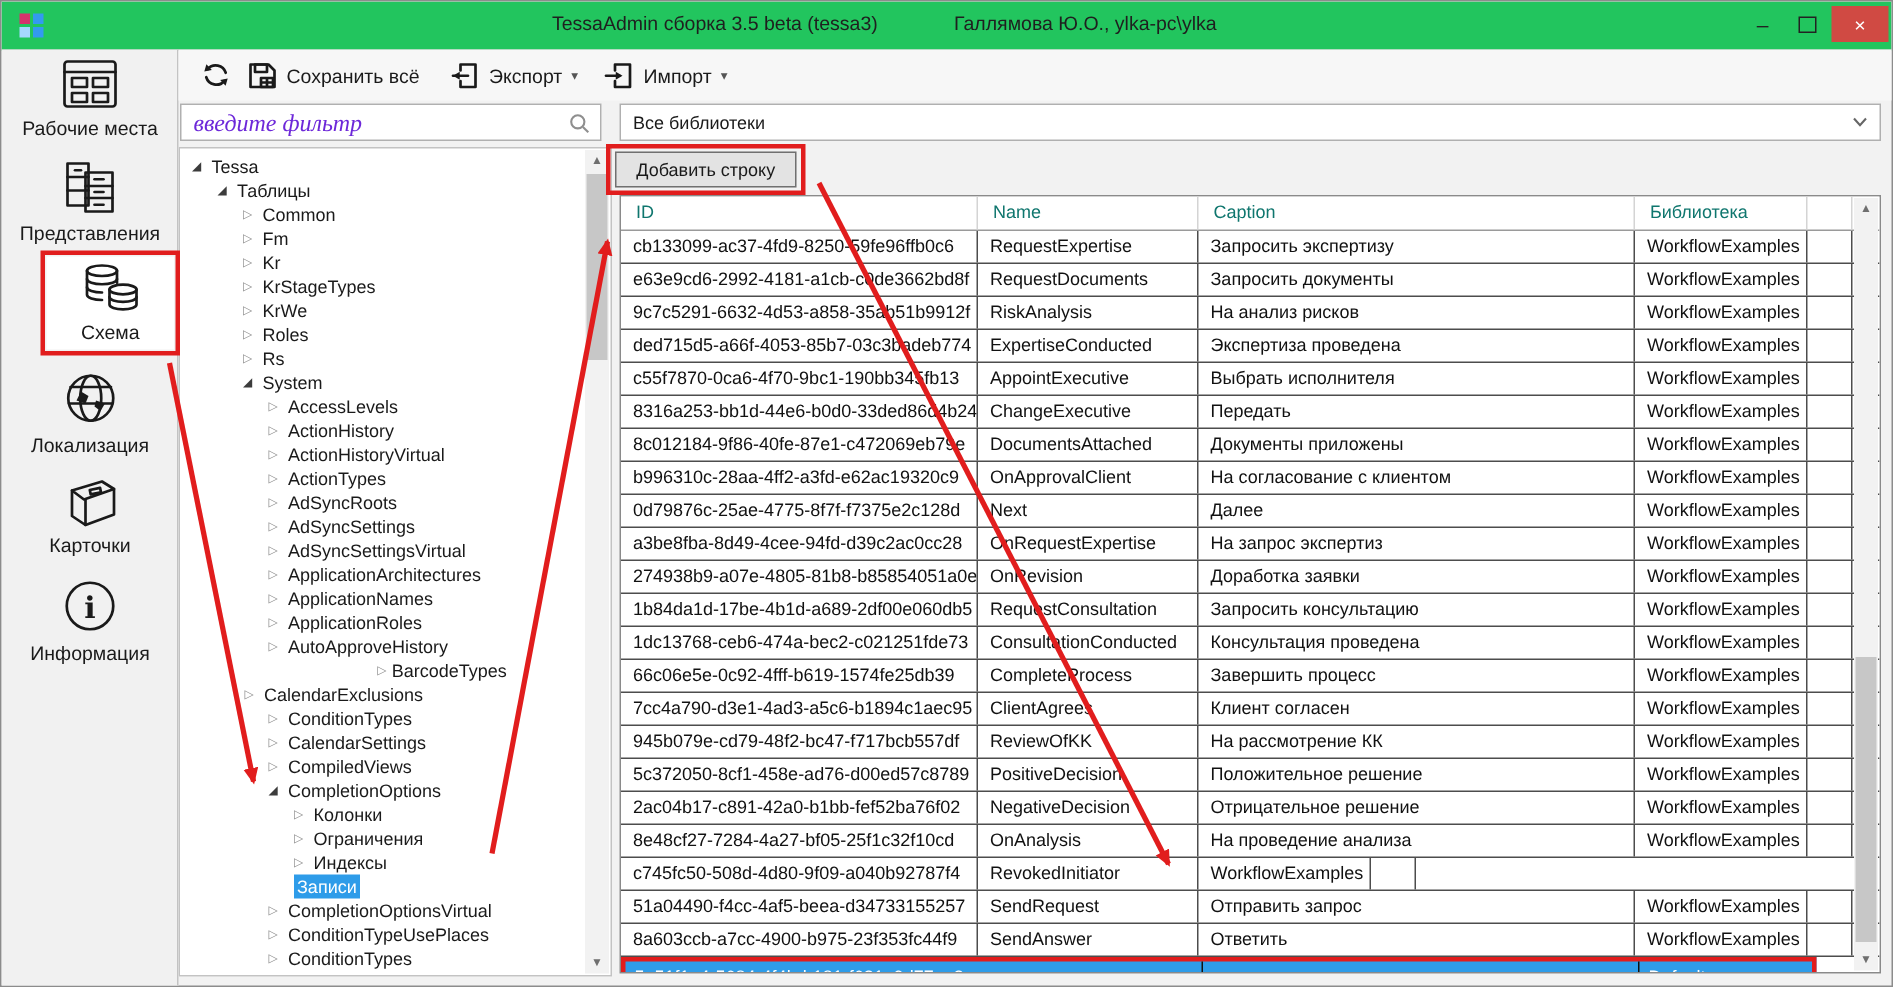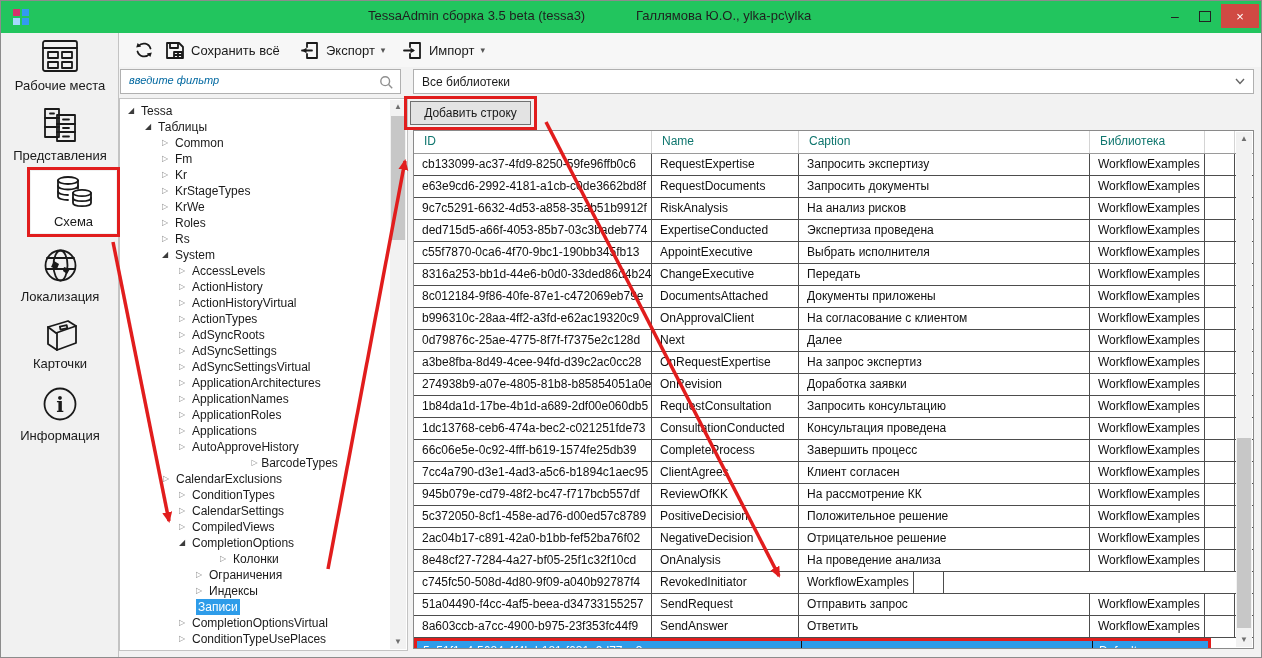--- a/index.html
+++ b/index.html
@@ -27,21 +27,21 @@
   .active-tile{position:absolute;left:30px;top:170px;width:85px;height:62px;background:#fff;
     text-align:center;font-size:13px;padding-top:4px;box-sizing:border-box;}
   
   .toolbar{position:absolute;left:118px;top:32px;width:1144px;height:34px;background:#f7f7f7;}
   .tbtn{position:absolute;top:4px;height:26px;display:flex;align-items:center;gap:5px;
     font-size:13px;color:#1a1a1a;padding:0 4px;}
   .chev{font-size:9px;color:#555;margin-left:1px;}
   
   .filterbox{position:absolute;left:119px;top:68px;width:281px;height:25px;background:#fff;
     border:1px solid #b0b0b0;box-sizing:border-box;}
-  .filterbox .ph{position:absolute;left:8px;top:4px;font-size:11px;font-style:italic;color:#0369a1;}
+  .filterbox .ph{position:absolute;left:8px;top:4px;font-size:16px;font-style:italic;color:#6d28d9;font-family:Liberation Serif, serif;}
   .filterbox .mag{position:absolute;right:6px;top:5px;}
   .libdrop{position:absolute;left:412px;top:68px;width:841px;height:25px;background:#fff;
     border:1px solid #b0b0b0;box-sizing:border-box;font-size:12px;}
   .libdrop .val{position:absolute;left:8px;top:5px;color:#1a1a1a;}
   .libdrop .dchev{position:absolute;right:8px;top:8px;}
   
   .treepanel{position:absolute;left:118px;top:97px;width:289px;height:553px;background:#fff;
     border:1px solid #c3c3c3;box-sizing:border-box;overflow:hidden;padding-top:4px;}
   .trow{height:16px;line-height:16px;font-size:12px;white-space:nowrap;color:#1a1a1a;}
   .tri{display:inline-block;width:13px;font-size:8px;vertical-align:top;}
@@ -228,29 +228,28 @@
         <div class="trow" style="padding-left: 59px;"><span class="tri col">▷</span><span class="tlabel">AccessLevels</span></div>
         <div class="trow" style="padding-left: 59px;"><span class="tri col">▷</span><span class="tlabel">ActionHistory</span></div>
         <div class="trow" style="padding-left: 59px;"><span class="tri col">▷</span><span class="tlabel">ActionHistoryVirtual</span></div>
         <div class="trow" style="padding-left: 59px;"><span class="tri col">▷</span><span class="tlabel">ActionTypes</span></div>
         <div class="trow" style="padding-left: 59px;"><span class="tri col">▷</span><span class="tlabel">AdSyncRoots</span></div>
         <div class="trow" style="padding-left: 59px;"><span class="tri col">▷</span><span class="tlabel">AdSyncSettings</span></div>
         <div class="trow" style="padding-left: 59px;"><span class="tri col">▷</span><span class="tlabel">AdSyncSettingsVirtual</span></div>
         <div class="trow" style="padding-left: 59px;"><span class="tri col">▷</span><span class="tlabel">ApplicationArchitectures</span></div>
         <div class="trow" style="padding-left: 59px;"><span class="tri col">▷</span><span class="tlabel">ApplicationNames</span></div>
         <div class="trow" style="padding-left: 59px;"><span class="tri col">▷</span><span class="tlabel">ApplicationRoles</span></div>
-        <div class="trow" style="padding-left: 59px;"><span class="tri col">▷</span><span class="tlabel">Applications</span></div>
         <div class="trow" style="padding-left: 59px;"><span class="tri col">▷</span><span class="tlabel">AutoApproveHistory</span></div>
         <div class="trow" style="padding-left: 59px; text-align: center;"><span class="tri col">▷</span><span class="tlabel">BarcodeTypes</span></div>
         <div class="trow" style="padding-left: 43px;"><span class="tri col">▷</span><span class="tlabel">CalendarExclusions</span></div>
         <div class="trow" style="padding-left: 59px;"><span class="tri col">▷</span><span class="tlabel">ConditionTypes</span></div>
         <div class="trow" style="padding-left: 59px;"><span class="tri col">▷</span><span class="tlabel">CalendarSettings</span></div>
         <div class="trow" style="padding-left: 59px;"><span class="tri col">▷</span><span class="tlabel">CompiledViews</span></div>
         <div class="trow" style="padding-left: 59px;"><span class="tri exp">◢</span><span class="tlabel">CompletionOptions</span></div>
-        <div class="trow" style="padding-left: 100px;"><span class="tri col">▷</span><span class="tlabel">Колонки</span></div>
+        <div class="trow" style="padding-left: 76px;"><span class="tri col">▷</span><span class="tlabel">Колонки</span></div>
         <div class="trow" style="padding-left: 76px;"><span class="tri col">▷</span><span class="tlabel">Ограничения</span></div>
         <div class="trow" style="padding-left: 76px;"><span class="tri col">▷</span><span class="tlabel">Индексы</span></div>
         <div class="trow" style="padding-left: 76px;"><span style="display: inline-block; width: 0px;"></span><span class="tlabel sel">Записи</span></div>
         <div class="trow" style="padding-left: 59px;"><span class="tri col">▷</span><span class="tlabel">CompletionOptionsVirtual</span></div>
         <div class="trow" style="padding-left: 59px;"><span class="tri col">▷</span><span class="tlabel">ConditionTypeUsePlaces</span></div>
         <div class="trow" style="padding-left: 59px;"><span class="tri col">▷</span><span class="tlabel">ConditionTypes</span></div>
       </div>
     <div class="vscroll">
       <div class="arr" style="top:0">▲</div>
       <div class="thumb" style="top:16px;height:124px"></div>

